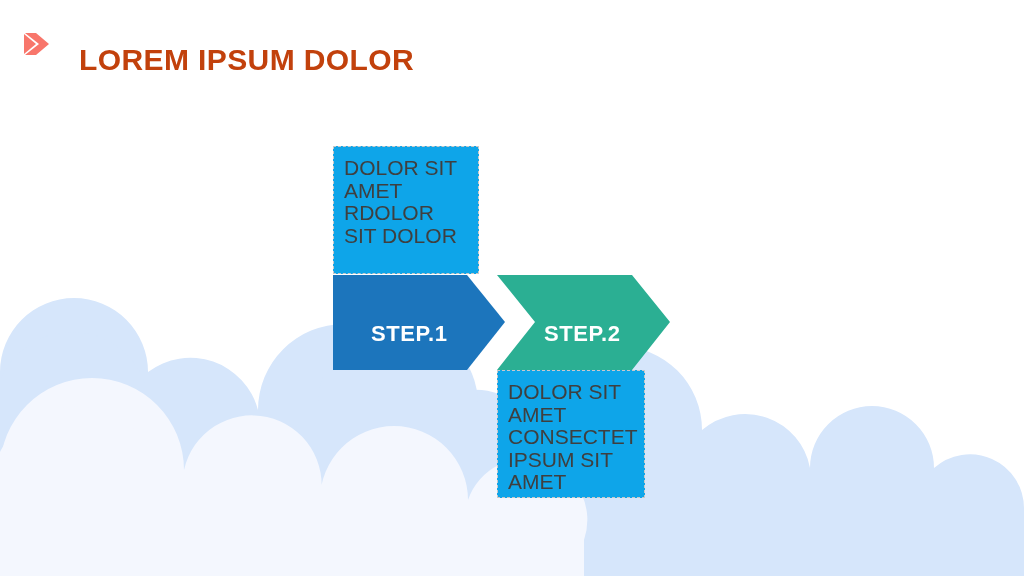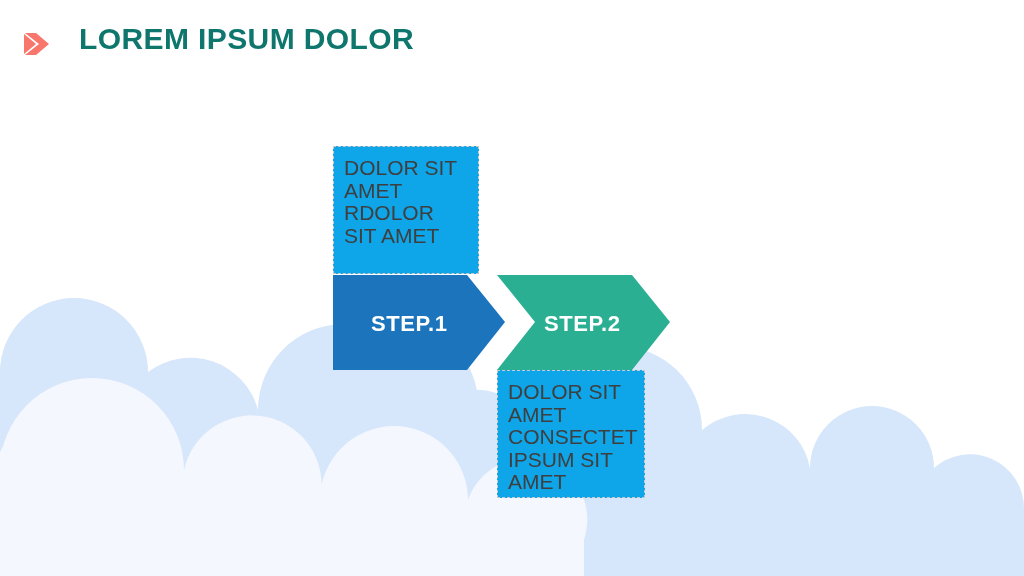--- a/index.html
+++ b/index.html
@@ -46,25 +46,25 @@
   .header-bullet {
     position: absolute;
     left: 22px;
     top: 30px;
     width: 30px;
     height: 28px;
   }
   .header-title {
     position: absolute;
     left: 79px;
-    top: 22px;
+    top: 43px;
     font-size: 30px;
     font-weight: bold;
     letter-spacing: 0.4px;
-    color: #0f766e;
+    color: #c2410c;
     white-space: nowrap;
   }
 
   
   .steps-layer {
     position: absolute;
     left: 0;
     top: 0;
     width: 1024px;
     height: 576px;
@@ -72,20 +72,21 @@
     pointer-events: none;
   }
   .step-label {
     position: absolute;
     color: #ffffff;
     font-size: 22px;
     font-weight: bold;
     letter-spacing: 0.6px;
     z-index: 6;
     white-space: nowrap;
+    margin-top: 10px;
   }
   .step1-label { left: 371px; top: 311px; }
   .step2-label { left: 544px; top: 311px; }
 
   
   .textbox {
     position: absolute;
     border: 1px dashed #c9c9c9;
     background: #0ea5e9;
     box-sizing: border-box;
@@ -152,21 +153,21 @@
       <path d="M2,4 L14,14 L2,24 L2,4 Z" fill="#F8766B"></path>
       <path d="M6,3 L20,14 L6,25 L14,25 L27,14 L14,3 Z" fill="#F8766B"></path>
     </svg>
     <div class="header-title">LOREM IPSUM DOLOR</div>
   </div>
 
   <div class="textbox textbox-1">
     <span class="tb-line">DOLOR SIT</span>
     <span class="tb-line">AMET</span>
     <span class="tb-line">RDOLOR</span>
-    <span class="tb-line">SIT AMET</span>
+    <span class="tb-line">SIT DOLOR</span>
   </div>
 
   <svg class="steps-layer" viewBox="0 0 1024 576" width="1024" height="576" xmlns="http://www.w3.org/2000/svg" aria-hidden="true">
 
     <path d="M333,275 L467,275 L505,322 L467,370 L333,370 Z" fill="#1C75BC"></path>
 
     <path d="M497,275 L632,275 L670,322 L632,370 L497,370 L535,322 Z" fill="#2BAF93"></path>
   </svg>
 
   <div class="step-label step1-label">STEP.1</div>

